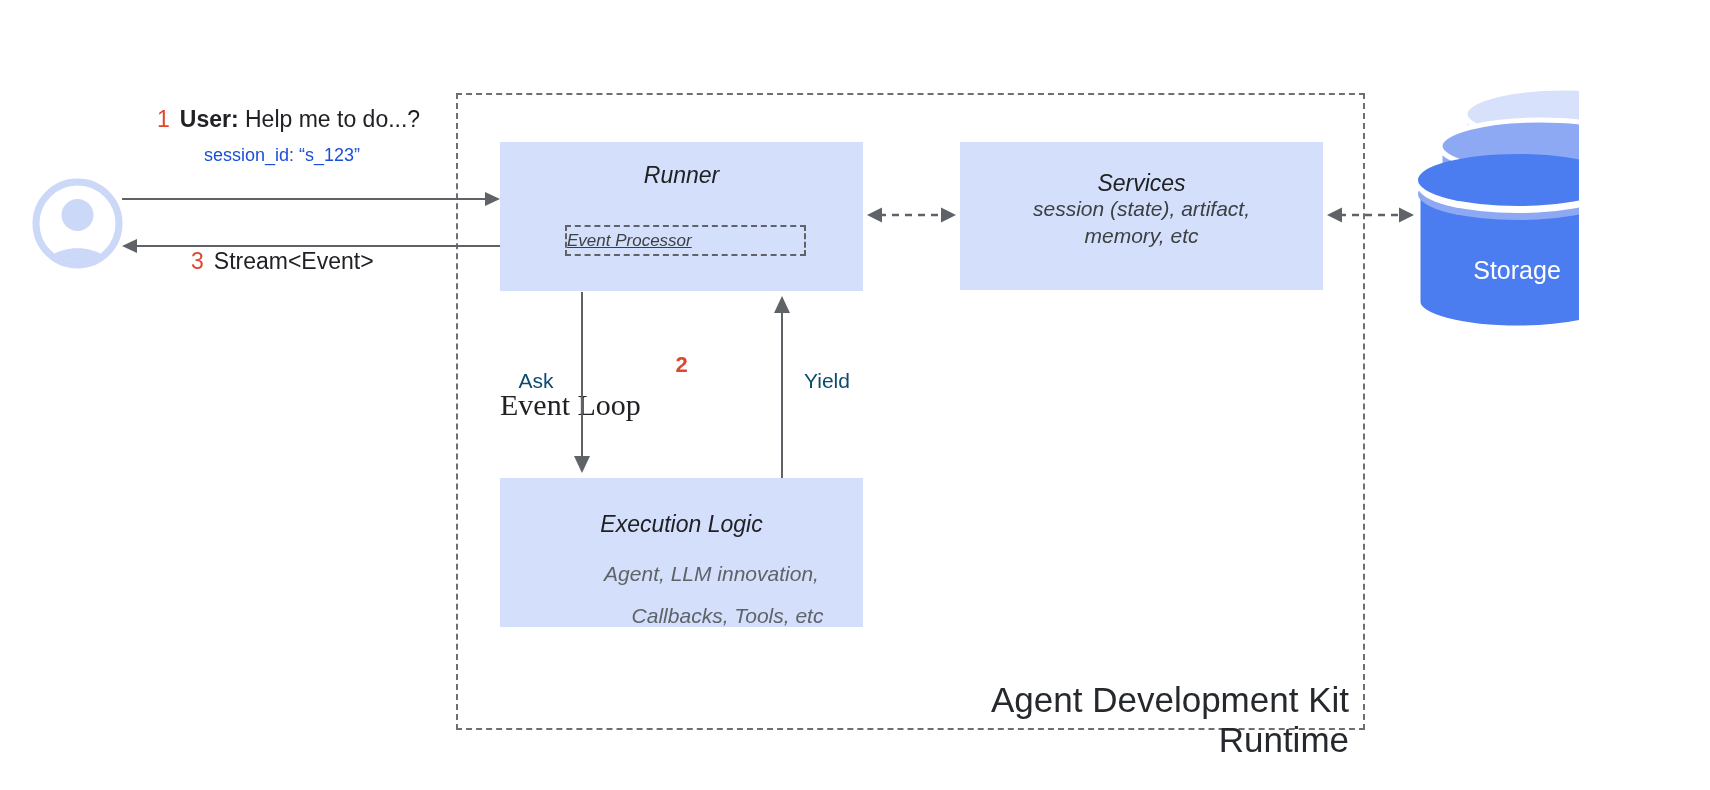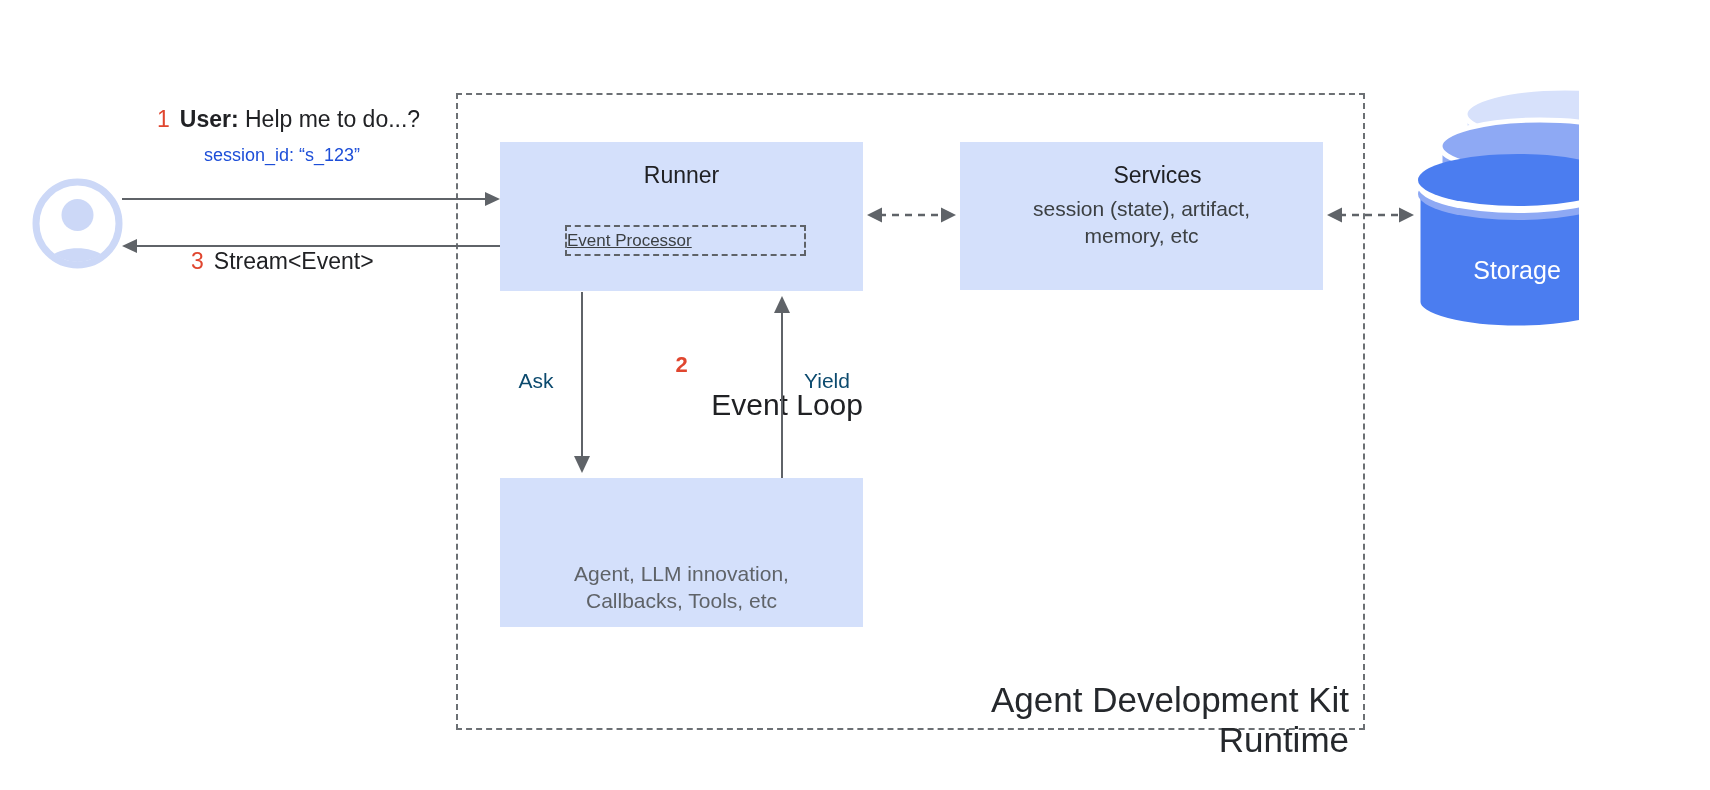--- a/index.html
+++ b/index.html
@@ -2,21 +2,21 @@
 <html><head>
 <meta charset="utf-8">
 <style>
   html,body{margin:0;padding:0;background:#ffffff;}
   .diagram{
     position:relative;width:1579px;height:790px;background:#ffffff;overflow:hidden;
     font-family:"Liberation Sans","DejaVu Sans",sans-serif;color:#202124;
   }
   .abs{position:absolute;}
   .panel{
-    position:absolute;background:#d4e0fb;
+    position:absolute;background:#d4e0fb;font-style:italic;
   }
   .panel .title{
     position:absolute;left:0;width:100%;text-align:center;
     font-size:23px;color:#202124;
   }
   .panel .subline{
     position:absolute;left:0;width:100%;text-align:center;
     font-size:21px;color:#3c4043;
   }
   .panel .subline.gray{color:#5f6368;}
@@ -39,22 +39,22 @@
   .ep-box span{font-size:17px;color:#3c4043;text-decoration:underline;}
   .flow-label{
     position:absolute;transform:translate(-50%,-50%);
     font-size:21px;color:#0c4a6e;white-space:nowrap;
   }
   .loop-num{
     position:absolute;left:500px;top:352px;width:363px;text-align:center;
     font-size:22px;color:#e0462f;font-weight:bold;
   }
   .loop-title{
-    position:absolute;left:500px;top:388px;width:363px;text-align:right;
-    font-size:30px;color:#202124;
+    position:absolute;left:500px;top:388px;width:363px;text-align:left;
+    font-size:30px;color:#202124;font-family:Liberation Serif, serif;
   }
   svg{display:block;}
   .arrow-layer{position:absolute;left:0;top:0;pointer-events:none;}
 </style>
 </head>
 <body>
 
 <div class="diagram">
 
   <div class="msg" style="left:157px;top:106px;">
@@ -82,28 +82,29 @@
   <div class="adk-label">Agent Development Kit Runtime</div>
 
   <div class="panel" style="left:500px;top:142px;width:363px;height:149px;">
     <div class="title" style="top:20px;">Runner</div>
     <div class="ep-box">
       <span>Event Processor</span>
     </div>
   </div>
 
   <div class="panel" style="left:960px;top:142px;width:363px;height:148px;">
-    <div class="title" style="top:20px;padding-left:16px;">Services</div>
+    <div class="title" style="top:28px;">Services</div>
     <div class="subline" style="top:82px;">memory, etc</div>
     <div class="subline" style="top:55px;">session (state), artifact,</div>
   </div>
 
   <div class="panel" style="left:500px;top:478px;width:363px;height:149px;">
-    <div class="subline gray" style="top:84px;">Agent, LLM innovation,</div>
-    <div class="subline gray" style="top:111px;">Callbacks, Tools, etc</div>
+    <div class="title" style="top:33px;">Execution Logic</div>
+    <div class="subline gray" style="top:84px;padding-left:30px;">Agent, LLM innovation,</div>
+    <div class="subline gray" style="top:126px;margin-left:46px;">Callbacks, Tools, etc</div>
   </div>
 
   <div class="loop-num">2</div>
   <div class="loop-title">Event Loop</div>
   <div class="flow-label" style="left:536px;top:381px;">Ask</div>
   <div class="flow-label" style="left:827px;top:381px;text-align:right;">Yield</div>
 
   <svg class="abs" style="left:1390px;top:85px;" width="300" height="270" viewBox="0 0 300 270">
 
     <g>

